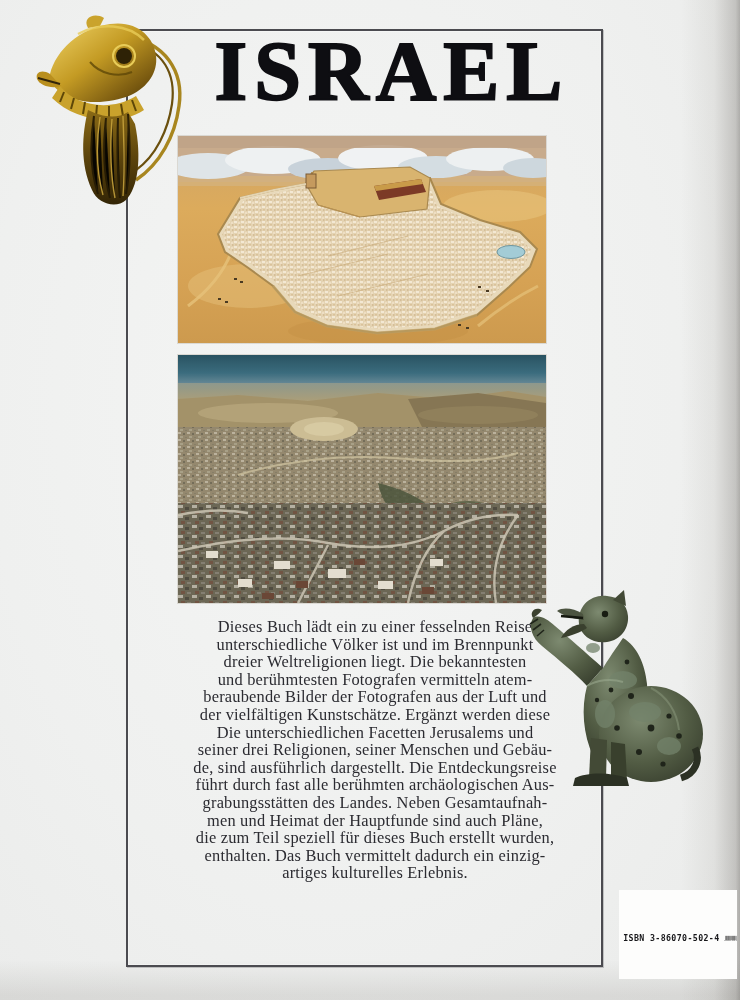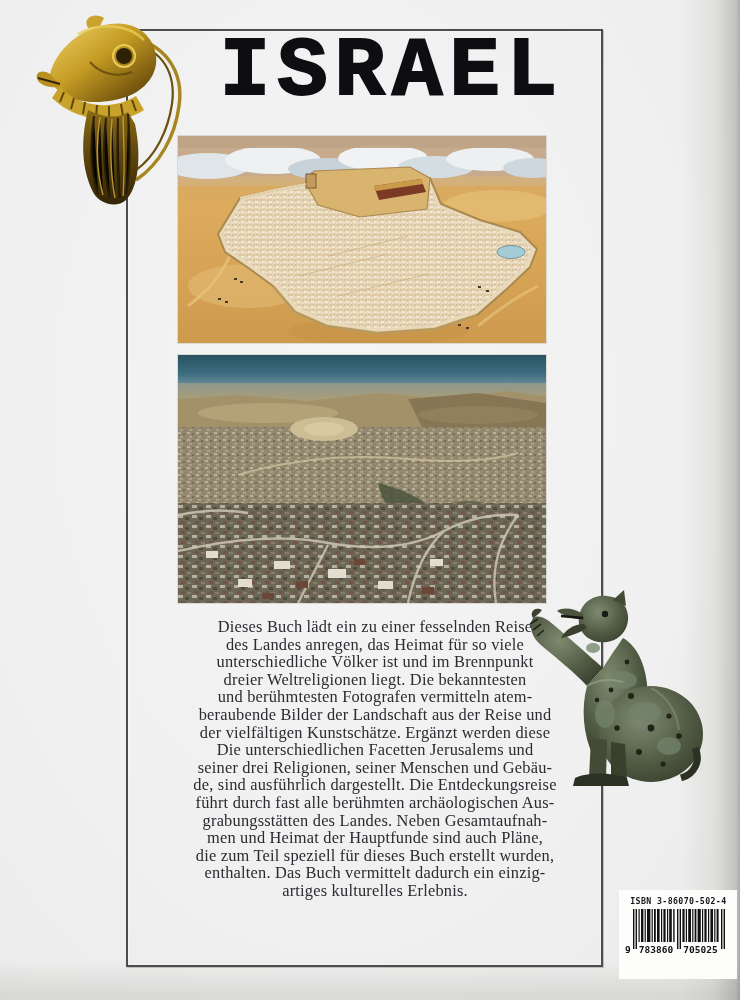--- a/index.html
+++ b/index.html
@@ -11,40 +11,40 @@
       linear-gradient(180deg, rgba(0,0,0,0) 96%, rgba(100,96,88,.14) 99.5%),
       radial-gradient(ellipse at 45% 40%, #f4f5f4 0%, #eff0ef 60%, #eaebea 100%);
   }
   .frame{
     position:absolute;left:126px;top:29px;width:473px;height:934px;
     border:2px solid #4b4b50;
     box-shadow: inset 0 0 0 1px rgba(255,255,255,.35), 1px 1px 0 rgba(60,60,64,.25);
   }
   .title{
     position:absolute;left:392px;top:30px;transform:translateX(-50%);
-    font-family:Liberation Mono, monospace;
+    font-family:Liberation Serif, serif;
     font-weight:bold;font-size:84px;line-height:1;letter-spacing:7px;
     color:#0e0e12;-webkit-text-stroke:2px #0e0e12;white-space:nowrap;
   }
   .img-box{position:absolute;left:178px;width:368px;box-shadow:0 0 0 1px rgba(150,140,120,.25);}
   .img-box svg{display:block;}
   .painting{top:136px;height:207px;}
   .aerial{top:355px;height:248px;}
   .blurb{
     position:absolute;left:146px;top:618px;width:458px;
     text-align:center;color:#2b2b31;
     font-size:16.4px;line-height:17.6px;letter-spacing:.2px;
   }
   .blurb div{white-space:nowrap;}
   .artifact{position:absolute;}
   .gold{left:30px;top:12px;width:168px;height:200px;}
   .cat{left:527px;top:588px;width:178px;height:202px;}
   .barcode-box{
     position:absolute;left:619px;top:890px;width:118px;height:89px;
-    background:#fdfdfc;display:flex;flex-direction:column;align-items:center;
+    background:#fdfdfc;display:flex;align-items:center;
     padding-top:6px;box-sizing:border-box;
   }
   .isbn-label{
     font-family:"DejaVu Sans Mono",monospace;font-size:9px;font-weight:bold;
     color:#17171a;letter-spacing:.4px;white-space:nowrap;transform:scaleX(.92);
   }
   .barcode-box svg{margin-top:3px;}
 </style>
 </head>
 <body>
@@ -193,25 +193,24 @@
           <rect x="176" y="204" width="11" height="6"></rect>
         <rect x="84" y="238" width="12" height="6"></rect>
           <rect x="244" y="232" width="12" height="7"></rect>
       </g>
       <rect width="368" height="248" fill="#2e2a22" opacity=".06"></rect>
     </svg>
   </div>
 
   <div class="blurb">
     <div>Dieses Buch lädt ein zu einer fesselnden Reise</div>
-    <div>des Landes anregen, das Heimat für so viele</div>
     <div>unterschiedliche Völker ist und im Brennpunkt</div>
     <div>dreier Weltreligionen liegt. Die bekanntesten</div>
     <div>und berühmtesten Fotografen vermitteln atem-</div>
-    <div>beraubende Bilder der Landschaft aus der Reise und</div>
+    <div>beraubende Bilder der Fotografen aus der Luft und</div>
     <div>der vielfältigen Kunstschätze. Ergänzt werden diese</div>
     <div>Die unterschiedlichen Facetten Jerusalems und</div>
     <div>seiner drei Religionen, seiner Menschen und Gebäu-</div>
     <div>de, sind ausführlich dargestellt. Die Entdeckungsreise</div>
     <div>führt durch fast alle berühmten archäologischen Aus-</div>
     <div>grabungsstätten des Landes. Neben Gesamtaufnah-</div>
     <div>men und Heimat der Hauptfunde sind auch Pläne,</div>
     <div>die zum Teil speziell für dieses Buch erstellt wurden,</div>
     <div>enthalten. Das Buch vermittelt dadurch ein einzig-</div>
     <div>artiges kulturelles Erlebnis.</div>

